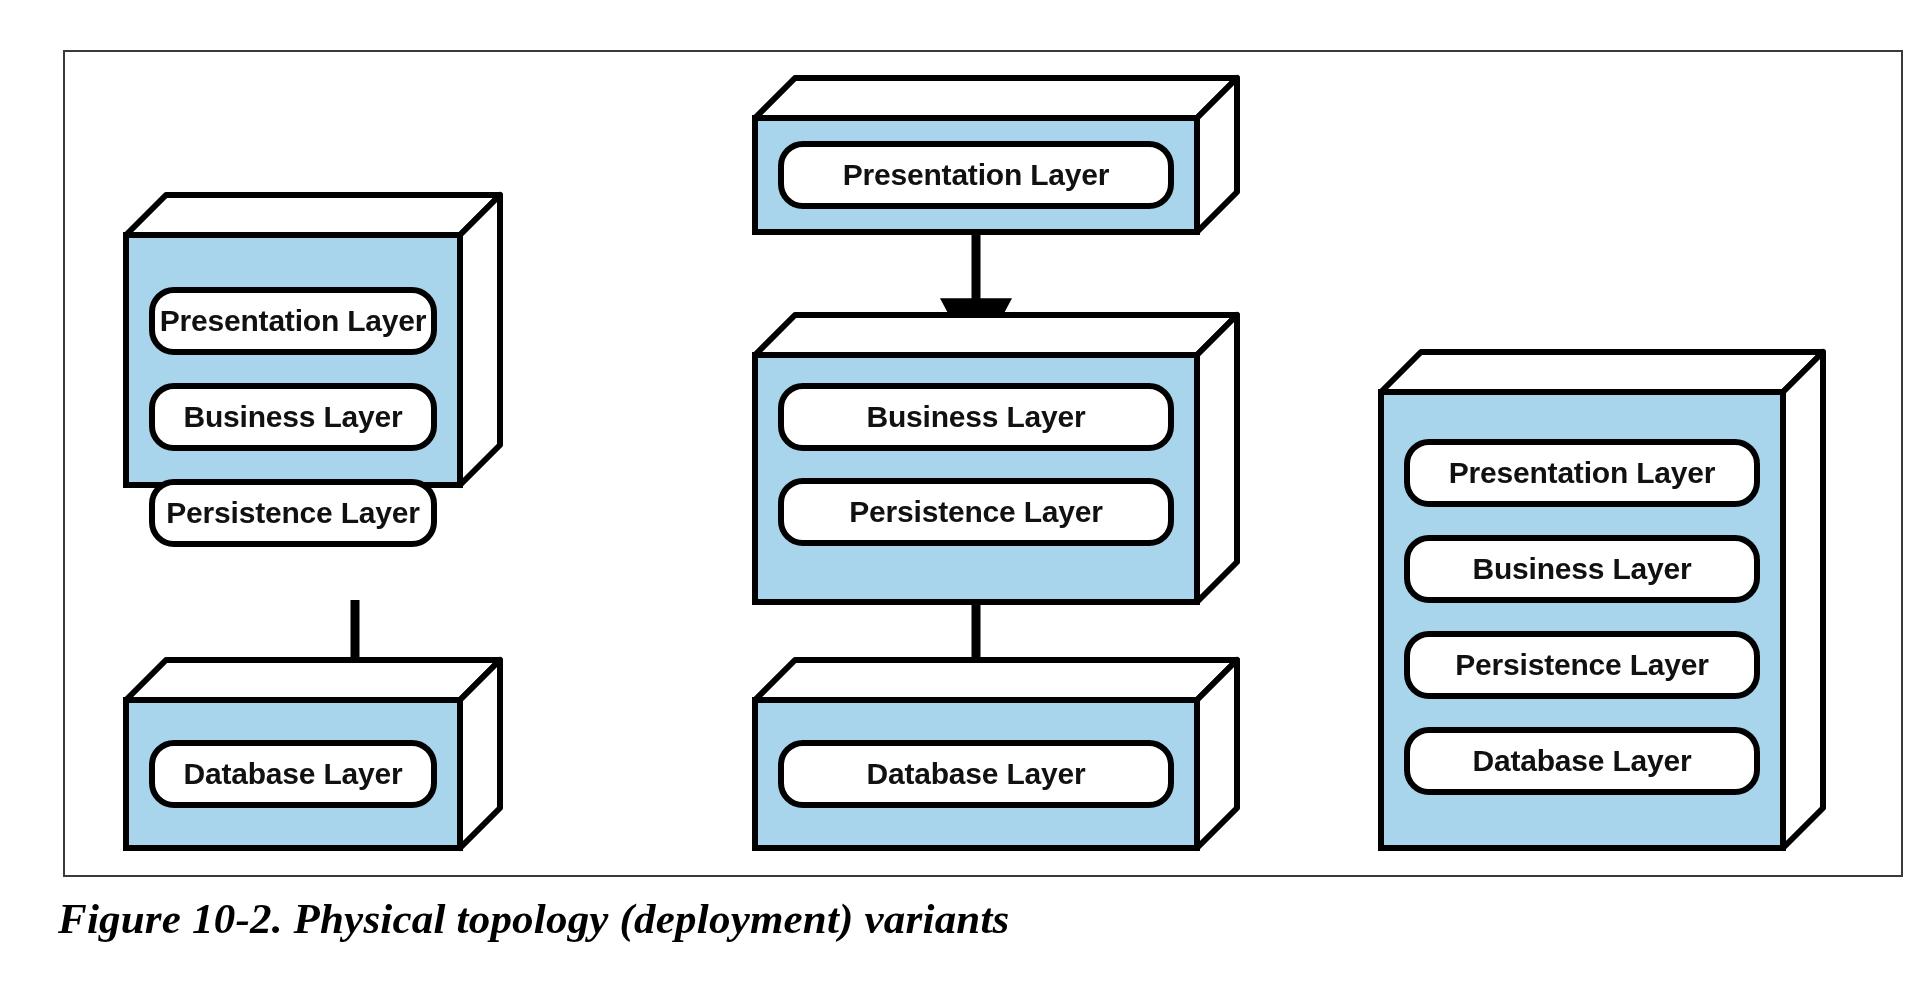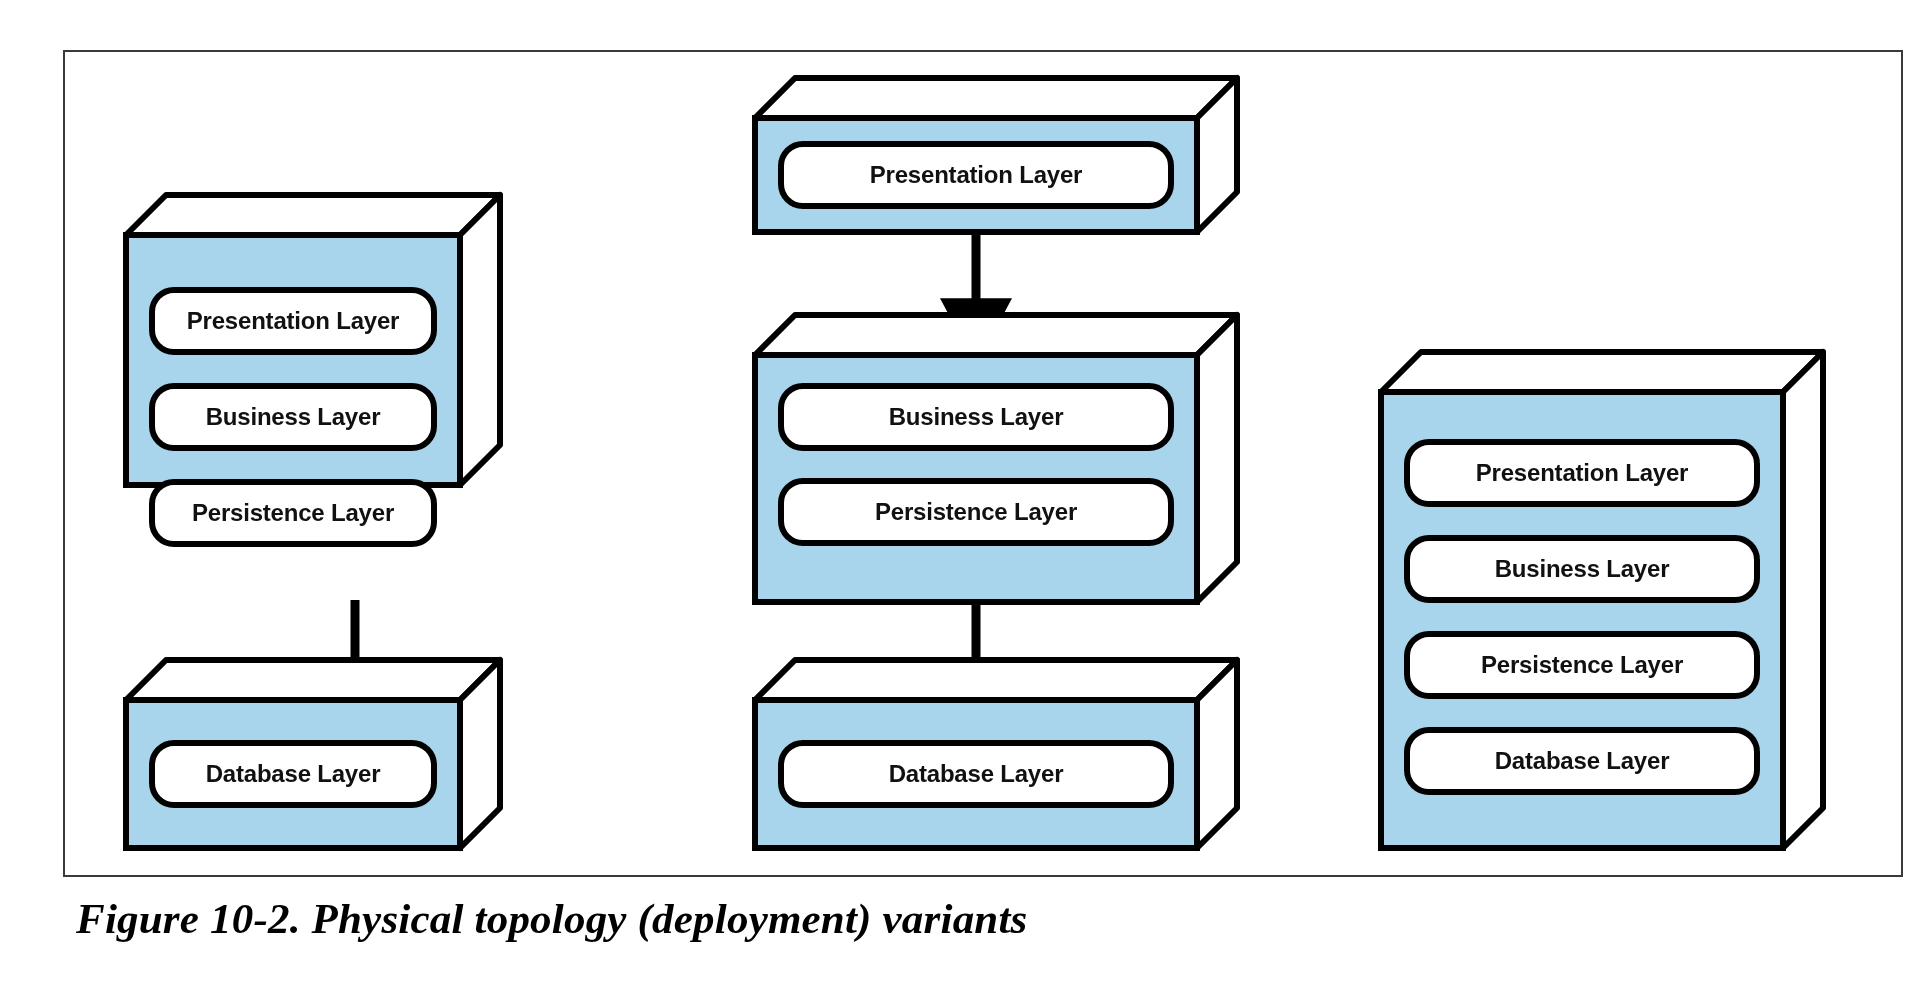--- a/index.html
+++ b/index.html
@@ -20,42 +20,42 @@
     box-sizing:border-box;
     background:#ffffff;
   }
 
   
   #diagram-svg{position:absolute;left:0;top:0;width:1926px;height:982px;}
 
   
   #figure-caption{
     position:absolute;
-    left:76px;
+    left:58px;
     top:895px;
     width:1500px;
     font-family:"Liberation Serif", serif;
     font-style:italic;
     font-weight:700;
     font-size:43px;
     line-height:1.1;
     color:#000000;
     letter-spacing:.2px;
     white-space:nowrap;
   }
 
   
   .layer-label{
     position:absolute;
     display:flex;
     align-items:center;
     justify-content:center;
     font-family:"Liberation Sans", sans-serif;
     font-weight:700;
-    font-size:24px;
+    font-size:30px;
     color:#111111;
     letter-spacing:-0.2px;
     white-space:nowrap;
     pointer-events:none;
   }
 </style>
 </head>
 <body>
 
 <div id="page">

